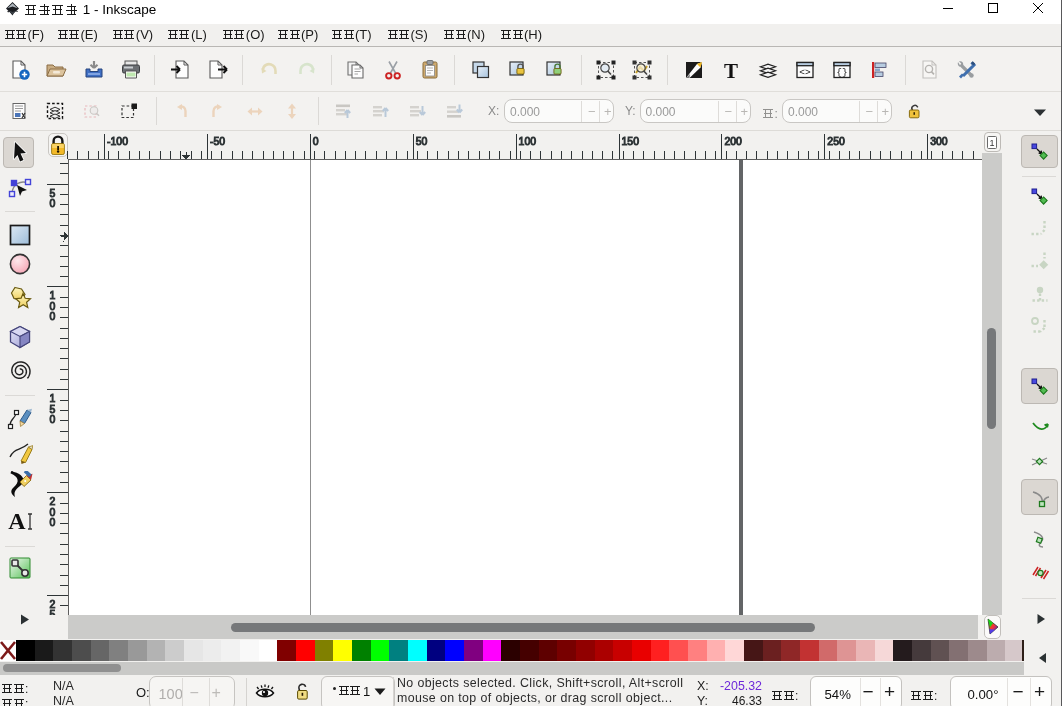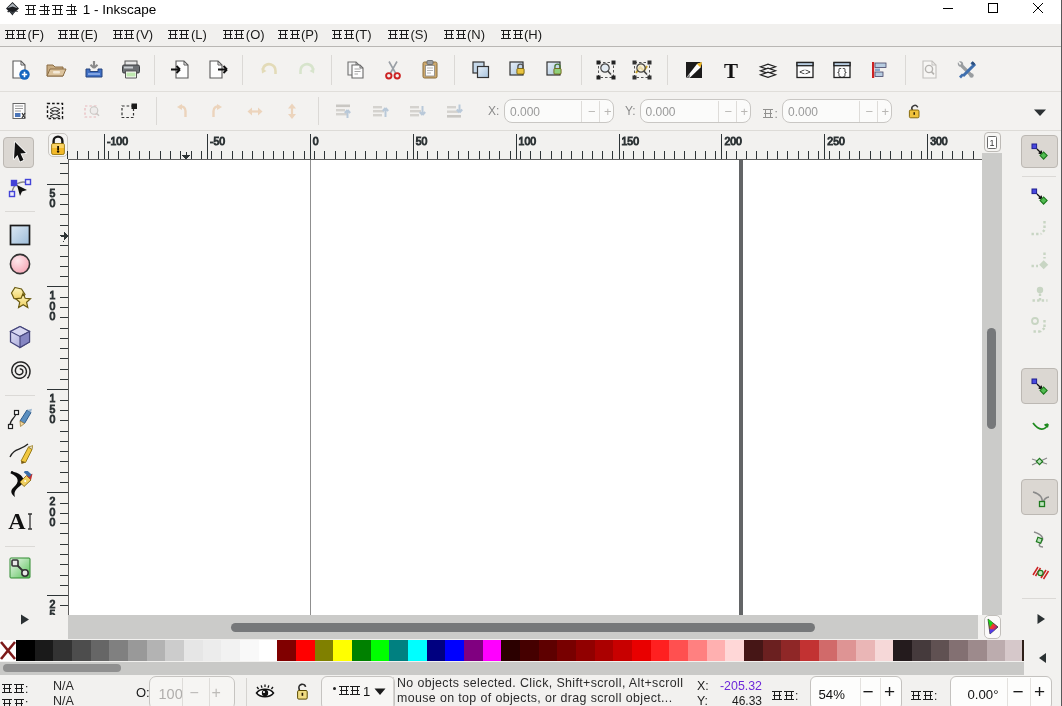--- a/index.html
+++ b/index.html
@@ -797,21 +797,21 @@
   </div>
 <div class="abs" style="left:392.5px;top:677px;width:1px;height:29px;background:#d5d3d0"></div>
 <div class="abs" style="left:397px;top:676px;font-size:12.4px;color:#2b2b2b;letter-spacing:0.38px;white-space:nowrap">No objects selected. Click, Shift+scroll, Alt+scroll</div>
 <div class="abs" style="left:397px;top:690.8px;font-size:12.4px;color:#2b2b2b;letter-spacing:0.38px;white-space:nowrap">mouse on top of objects, or drag scroll object...</div>
 <div class="abs" style="left:697px;top:678.5px;font-size:12.4px;color:#1c1c1c">X:</div>
 <div class="abs" style="left:697px;top:693.5px;font-size:12.4px;color:#1c1c1c">Y:</div>
 <div class="abs" style="left:714px;top:678.5px;width:48px;text-align:right;font-size:12.4px;color:#6d28d9">-205.32</div>
 <div class="abs" style="left:714px;top:693.5px;width:48px;text-align:right;font-size:12px;color:#1c1c1c">46.33</div>
 <div class="abs" style="left:772px;top:686px;color:#1c1c1c"><span class="cj s"></span><span class="cj s b"></span><span style="font-size:12px">:</span></div>
 <div class="sbox" style="left:809.5px;width:92px">
-    <span style="position:absolute;left:8px;top:10px;font-size:13.2px">54%</span>
+    <span style="position:absolute;left:14px;top:10px;font-size:13.2px">54%</span>
     <span style="position:absolute;left:49.5px;top:1px;width:1px;height:31px;background:#e3e1de"></span>
     <span style="position:absolute;left:52px;top:4px;font-size:19px;color:#1a1a1a">−</span>
     <span style="position:absolute;left:69px;top:1px;width:1px;height:31px;background:#e3e1de"></span>
     <span style="position:absolute;left:73.5px;top:4px;font-size:19px;color:#1a1a1a">+</span>
   </div>
 <div class="abs" style="left:911px;top:686px;color:#1c1c1c"><span class="cj s b"></span><span class="cj s"></span><span style="font-size:12px">:</span></div>
 <div class="sbox" style="left:949.5px;width:102px">
     <span style="position:absolute;left:17px;top:10px;font-size:13.2px">0.00°</span>
     <span style="position:absolute;left:56px;top:1px;width:1px;height:31px;background:#e3e1de"></span>
     <span style="position:absolute;left:62px;top:4px;font-size:19px;color:#1a1a1a">−</span>

